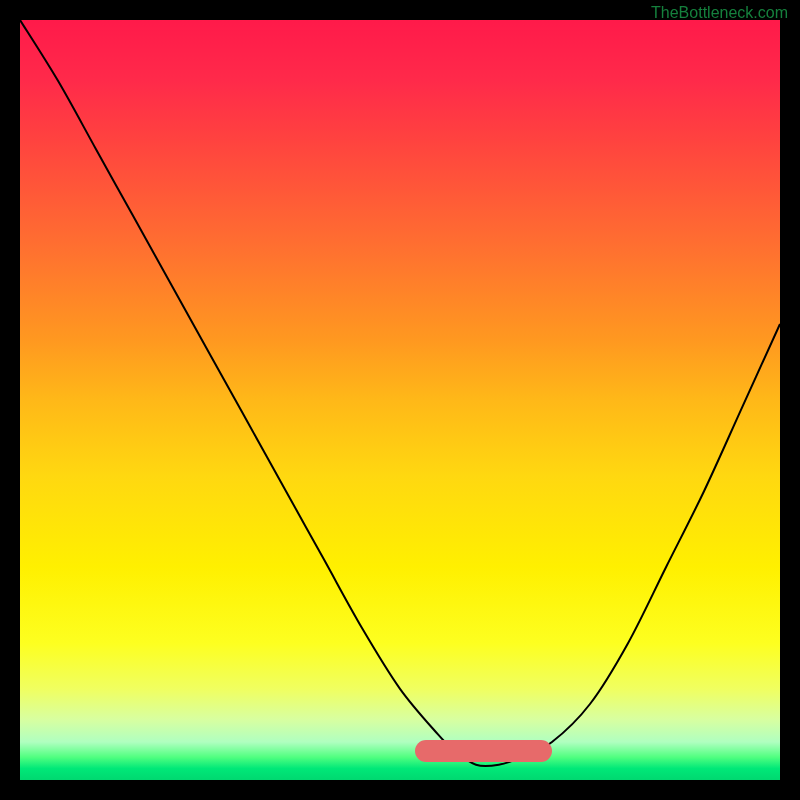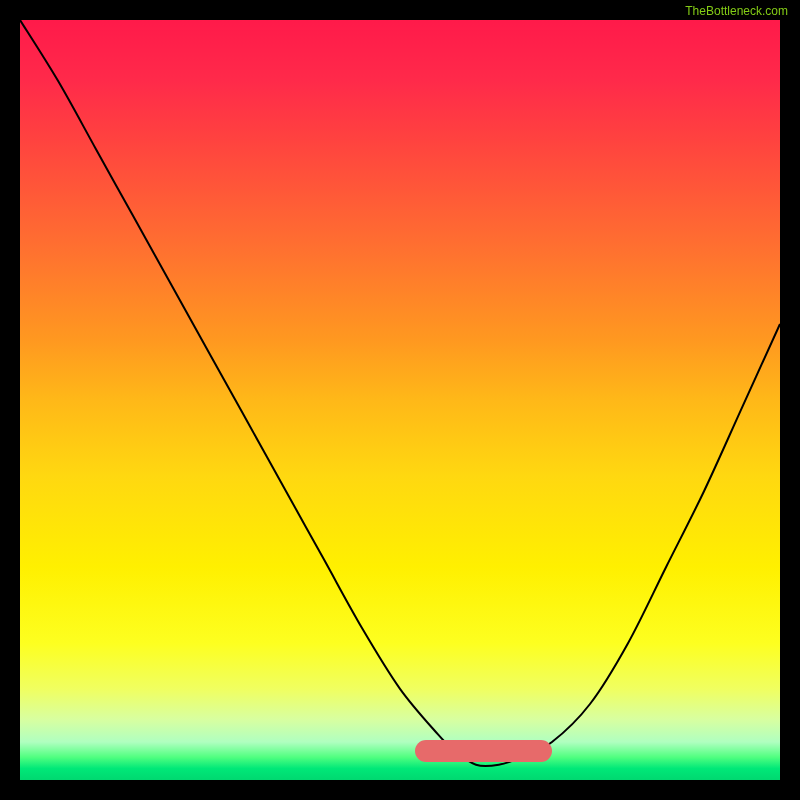--- a/index.html
+++ b/index.html
@@ -8,22 +8,22 @@
     height: 800px;
     background: #000;
     position: relative;
     font-family: Arial, sans-serif;
     overflow: hidden;
   }
   .watermark {
     position: absolute;
     top: 4px;
     right: 12px;
-    color: #84cc16;
-    font-size: 12px;
+    color: #15803d;
+    font-size: 16px;
     font-weight: 500;
     z-index: 10;
   }
   .plot-area {
     position: absolute;
     left: 20px;
     top: 20px;
     width: 760px;
     height: 760px;
     background: linear-gradient(to bottom,

